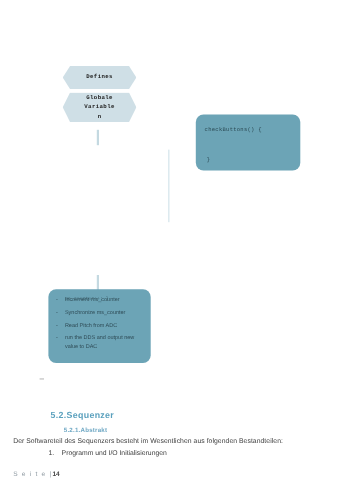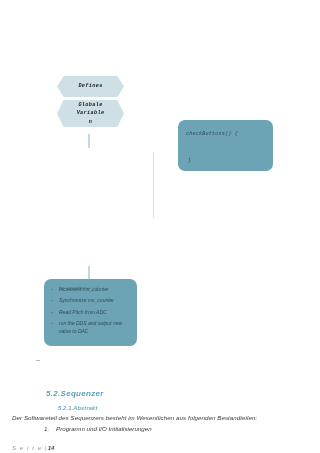--- a/index.html
+++ b/index.html
@@ -12,24 +12,23 @@
     height: 453px;
     position: relative;
     overflow: hidden;
     font-family: "Liberation Sans", sans-serif;
     color: #3f3f3f;
   }
 
   
   #page {
     position: absolute;
-    left: 0; top: 16px;
+    left: 0; top: 0;
     width: 320px; height: 389px;
     background: #ffffff;
-    font-style: italic;
   }
 
   
   .hex {
     position: absolute;
     background: #cfdfe6;
     -webkit-clip-path: polygon(10% 0%, 90% 0%, 100% 50%, 90% 100%, 10% 100%, 0% 50%);
     clip-path: polygon(10% 0%, 90% 0%, 100% 50%, 90% 100%, 10% 100%, 0% 50%);
     display: flex;
     align-items: center;

